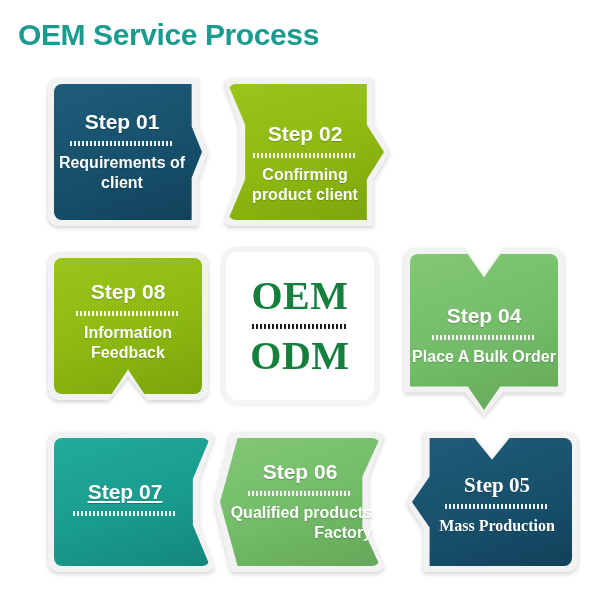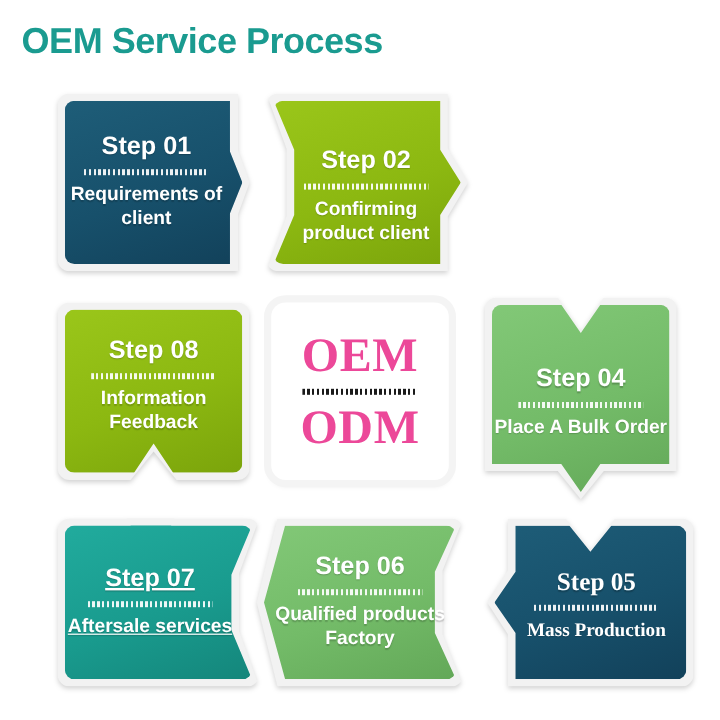--- a/index.html
+++ b/index.html
@@ -103,21 +103,21 @@
     box-shadow: 0 0 0 6px #f4f4f4, 0 3px 6px rgba(0,0,0,0.18);
     display: flex;
     flex-direction: column;
     align-items: center;
     justify-content: center;
   }
   .oem-word {
     font-family: "Liberation Serif", "DejaVu Serif", serif;
     font-size: 40px;
     font-weight: bold;
-    color: #ec4899;
+    color: #15803d;
     line-height: 1.0;
     letter-spacing: 0.5px;
   }
   #oem-card .divider {
     width: 96px;
     height: 5px;
     margin: 8px 0 7px;
     background-image: repeating-linear-gradient(
       to right,
       #1a1a1a 0px, #1a1a1a 2px,
@@ -193,31 +193,30 @@
 
   <div class="step" id="s7" style="left:48px; top:432px; width:168px; height:140px;">
     <div class="halo" style="clip-path: polygon(0% 0%, 34% 0%, 46% -14%, 58% 0%, 100% 0%, 90% 33%, 90% 50%, 90% 67%, 100% 100%, 0% 100%);
                 border-radius:10px;"></div>
     <div class="face" style="background:linear-gradient(160deg,#21ab9d 0%,#199b8e 55%,#14867b 100%);
                 clip-path: polygon(0% 0%, 35% 0%, 46% -12%, 57% 0%, 100% 0%, 89% 32%, 89% 50%, 89% 68%, 100% 100%, 0% 100%);
                 border-radius:8px;"></div>
     <div class="content" style="padding-right:22px;text-decoration:underline;">
       <div class="step-num">Step 07</div>
       <div class="divider"></div>
-      <div class="step-text">Aftersale services</div>
     </div>
   </div>
 
   <div class="step" id="s6" style="left:214px; top:432px; width:172px; height:140px;">
     <div class="halo" style="clip-path: polygon(10% 0%, 100% 0%, 90% 31%, 90% 50%, 90% 69%, 100% 100%, 10% 100%, 0% 50%);
                 border-radius:10px;"></div>
     <div class="face" style="background:linear-gradient(160deg,#82c877 0%,#73bb68 55%,#63a858 100%);
                 clip-path: polygon(11% 0%, 100% 0%, 89% 30%, 89% 50%, 89% 70%, 100% 100%, 11% 100%, 0% 50%);
                 border-radius:8px;"></div>
-    <div class="content" style="padding-left:14px; padding-right:14px;">
+    <div class="content" style="padding-left:14px; padding-right:14px;text-align:right;">
       <div class="step-num">Step 06</div>
       <div class="divider"></div>
       <div class="step-text">Qualified products Factory</div>
     </div>
   </div>
 
   <div class="step" id="s5" style="left:406px; top:432px; width:172px; height:140px;font-family:Liberation Serif, serif;">
     <div class="halo" style="clip-path: polygon(10% 0%, 38% 0%, 50% 19%, 62% 0%, 100% 0%, 100% 100%, 10% 100%, 10% 69%, 0% 50%, 10% 31%);
                 border-radius:10px;"></div>
     <div class="face" style="background:linear-gradient(160deg,#1e5d78 0%,#17506b 55%,#12415a 100%);

